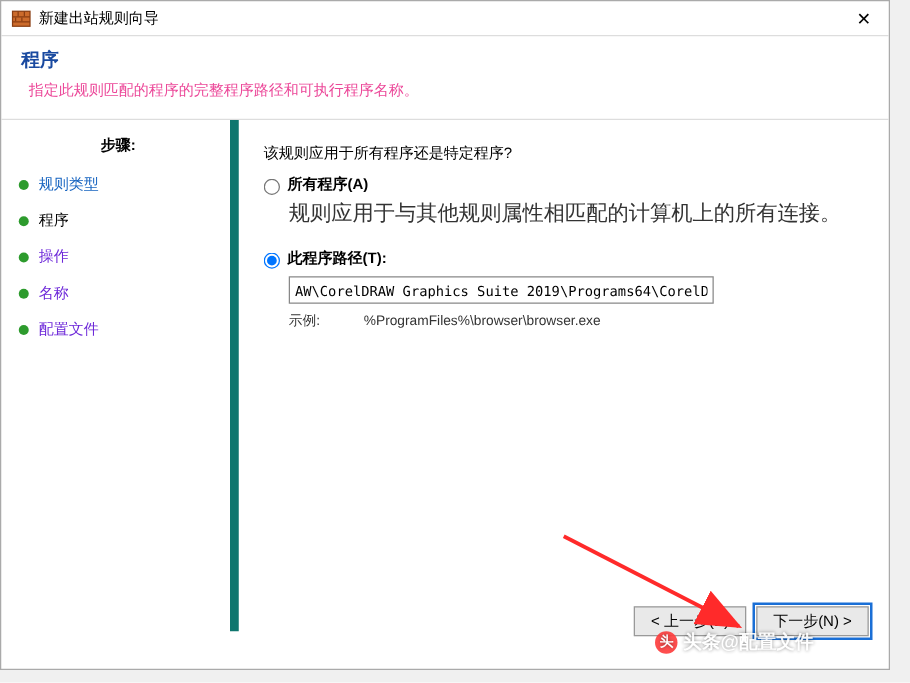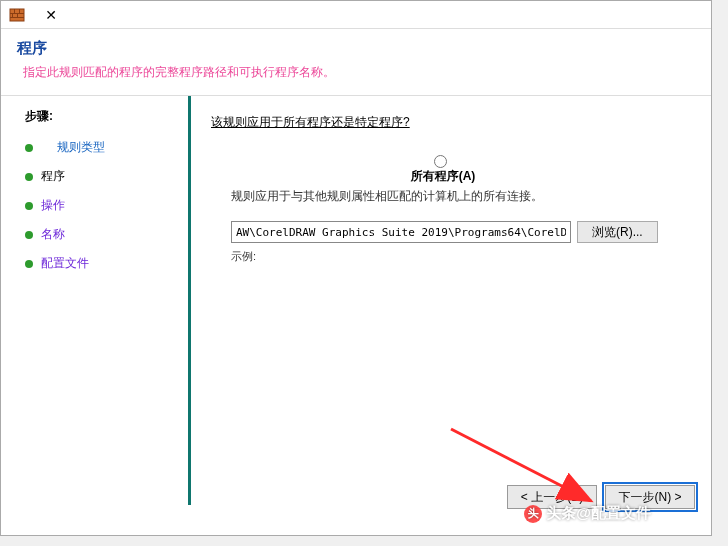--- a/index.html
+++ b/index.html
@@ -6,39 +6,39 @@
 body { font-family: "Microsoft YaHei", SimSun, sans-serif; font-size: 12px; background: #f0f0f0; width: 728px; height: 546px; overflow: hidden; }
 .window { width: 712px; height: 536px; background: #fff; border: 1px solid #aaa; position: relative; }
 .titlebar { height: 28px; display: flex; align-items: center; padding: 0 8px; border-bottom: 1px solid #ddd; }
 .titlebar .icon { width: 16px; height: 16px; margin-right: 6px; }
 .titlebar .title { flex: 1; font-size: 12px; }
 .titlebar .close { width: 40px; height: 28px; display: flex; align-items: center; justify-content: center; font-size: 14px; cursor: pointer; margin-right: -8px; }
 .header { padding: 10px 16px 14px 16px; }
 .header h1 { font-size: 15px; font-weight: bold; color: #1a4aa0; margin-bottom: 6px; }
 .header .subtitle { font-size: 12px; color: #ec4899; margin-left: 6px; }
 .body { display: flex; height: 410px; border-top: 1px solid #ddd; }
-.sidebar { width: 190px; padding: 12px 20px; border-right: 3px solid #0f766e; }
+.sidebar { width: 190px; padding: 12px 10px; border-right: 7px solid #0f766e; text-align: center; }
 .sidebar .steps-title { font-size: 12px; font-weight: bold; margin-bottom: 10px; padding-left: 4px; }
 .sidebar ul { list-style: none; }
 .sidebar li { display: flex; align-items: center; padding: 4px 4px; margin-bottom: 4px; font-size: 12px; cursor: pointer; }
 .sidebar li .bullet { width: 8px; height: 8px; border-radius: 50%; margin-right: 8px; }
 .sidebar li.done .bullet { background: #2d9b2d; }
-.sidebar li.done a { color: #1764c0; margin-left: 16px; }
+.sidebar li.done a { color: #1764c0; }
 .sidebar li.current .bullet { background: #2d9b2d; }
 .sidebar li.current { color: #000; }
 .sidebar li.pending .bullet { background: #2d9b2d; }
 .sidebar li.pending a { color: #6d28d9; }
 .sidebar a { text-decoration: none; }
 .main { flex: 1; padding: 18px 36px 10px 20px; position: relative; }
-.question { font-size: 12px; margin-bottom: 24px; text-decoration: underline; }
+.question { font-size: 12px; margin-bottom: 8px; }
 .option { margin-bottom: 16px; }
-.option-row { display: flex; align-items: center; flex-direction: column; }
+.option-row { display: flex; align-items: flex-end; }
 .option-row input[type=radio] { margin-right: 6px; }
 .option-label { font-weight: bold; font-size: 12px; }
-.option-desc { margin-left: 20px; margin-top: 3px; font-size: 12px; color: #333; }
+.option-desc { margin-left: 20px; margin-top: 3px; font-size: 17px; color: #333; }
 .path-row { margin-left: 20px; margin-top: 6px; display: flex; align-items: center; }
 .path-input { width: 340px; height: 22px; font-family: SimSun, monospace; font-size: 11px; padding: 2px 4px; border: 1px solid #888; }
 .browse-btn { margin-left: 6px; height: 22px; padding: 0 14px; font-size: 12px; background: #e9e9e9; border: 1px solid #aaa; cursor: pointer; }
 .example-row { margin-left: 20px; margin-top: 6px; display: flex; font-family: Liberation Sans, sans-serif; font-size: 11px; color: #333; }
 .example-label { width: 60px; }
 .example-paths { line-height: 1.5; }
 .footer { position: absolute; bottom: 26px; right: 16px; display: flex; gap: 8px; }
 .footer button { width: 90px; height: 24px; font-size: 12px; background: #e9e9e9; border: 1px solid #999; cursor: pointer; }
 .footer .next { outline: 2px solid #1a6fd6; outline-offset: 1px; }
 .arrow-annot { position: absolute; pointer-events: none; }
@@ -57,20 +57,21 @@
       <svg viewBox="0 0 16 16">
           <rect x="1" y="2" width="14" height="12" fill="#cc6b2b" stroke="#8a3e12"></rect>
           <rect x="1" y="6" width="14" height="1" fill="#8a3e12"></rect>
           <rect x="1" y="10" width="14" height="1" fill="#8a3e12"></rect>
           <rect x="5" y="2" width="1" height="4" fill="#8a3e12"></rect>
           <rect x="10" y="2" width="1" height="4" fill="#8a3e12"></rect>
           <rect x="3" y="7" width="1" height="3" fill="#8a3e12"></rect>
           <rect x="8" y="7" width="1" height="3" fill="#8a3e12"></rect>
         </svg>
     </span>
+    <span class="title">新建出站规则向导</span>
     <span class="close">✕</span>
   </div>
 
   <div class="header">
     <h1>程序</h1>
     <div class="subtitle">指定此规则匹配的程序的完整程序路径和可执行程序名称。</div>
   </div>
 
   <div class="body">
 
@@ -105,27 +106,31 @@
 
       <div class="option">
         <div class="option-row">
           <input type="radio" name="prog" style="">
           <span class="option-label">所有程序(A)</span>
         </div>
         <div class="option-desc">规则应用于与其他规则属性相匹配的计算机上的所有连接。</div>
       </div>
 
       <div class="option">
+        <div class="option-row">
+          <input type="radio" name="prog" checked="" style="">
+          <span class="option-label">此程序路径(T):</span>
+        </div>
         <div class="path-row">
           <input class="path-input" type="text" value="AW\CorelDRAW Graphics Suite 2019\Programs64\CorelDRW.exe" style="">
-          <button class="browse-btn">浏览(R)...</button>
         </div>
         <div class="example-row">
           <div class="example-label">示例:</div>
           <div class="example-paths">
+            <div>%ProgramFiles%\browser\browser.exe</div>
           </div>
         </div>
       </div>
 
     </div>
   </div>
 
   <div class="footer">
     <button>&lt; 上一步(B)</button>
     <button class="next">下一步(N) &gt;</button>

